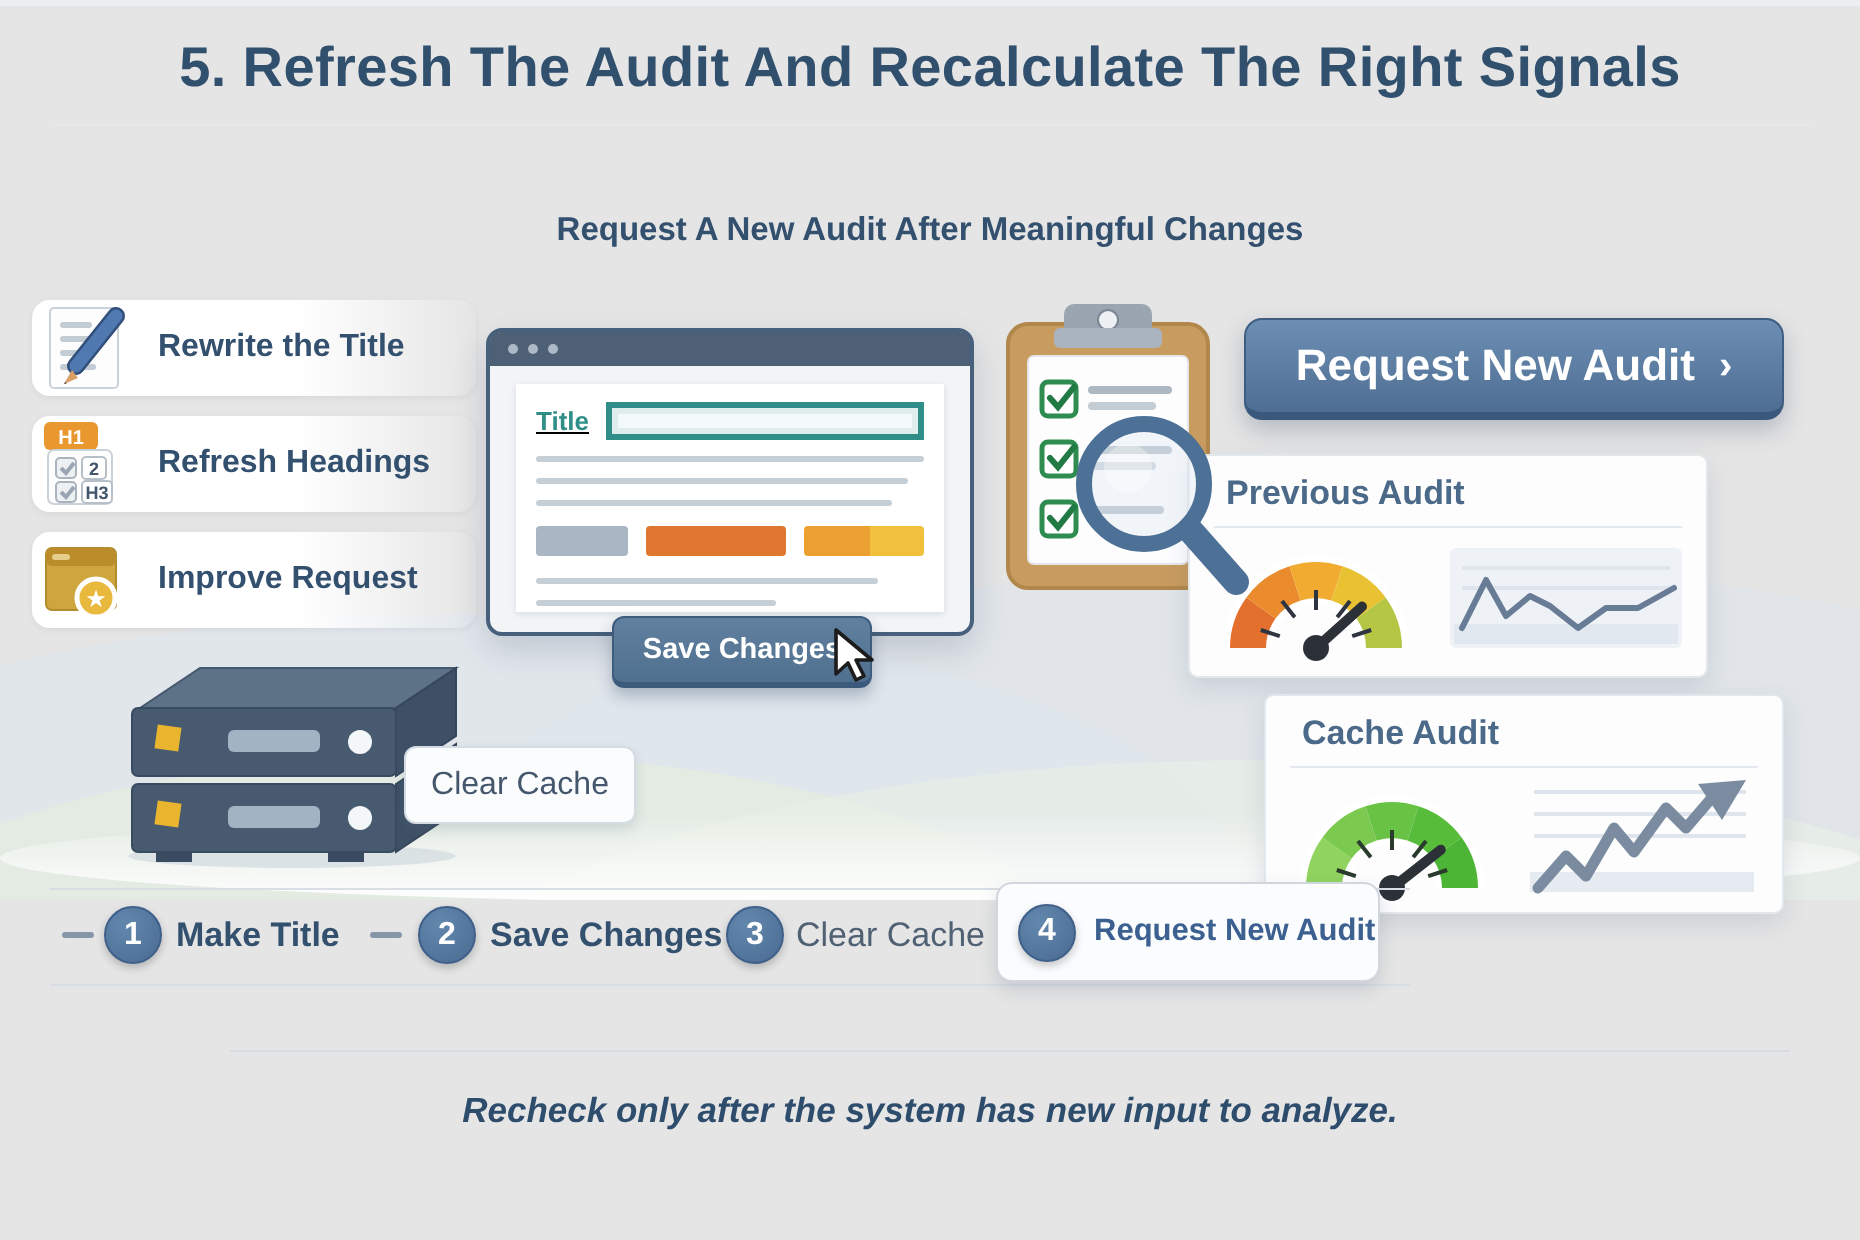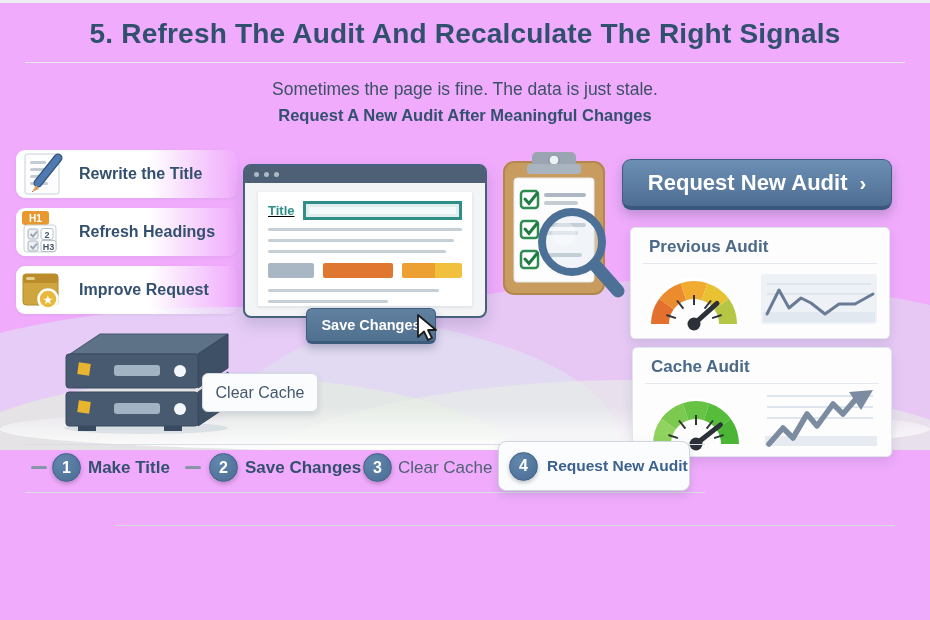--- a/index.html
+++ b/index.html
@@ -1,18 +1,18 @@
 <!DOCTYPE html>
 <html><head>
 <meta charset="utf-8">
 <style>
   html,body{margin:0;padding:0;background:#ffffff;}
   #canvas{
     position:relative;width:930px;height:620px;overflow:hidden;
-    background:#f0abfc;font-family:"Liberation Sans",sans-serif;
+    background:#e5e5e5;font-family:"Liberation Sans",sans-serif;
   }
   .abs{position:absolute;}
   .top-edge{top:0;left:0;width:930px;height:3px;background:#eceef1;}
 
   
   .title{top:18px;left:0;right:0;text-align:center;font-size:28px;font-weight:bold;
          color:#31506e;letter-spacing:.2px;z-index:3;}
   .title-divider{top:62px;left:25px;right:25px;height:1px;background:#e6e9ec;z-index:3;}
   .subtitle1{top:79px;left:0;right:0;text-align:center;font-size:17.5px;color:#3d5065;z-index:3;}
   .subtitle2{top:106px;left:0;right:0;text-align:center;font-size:16.5px;font-weight:bold;color:#33506f;z-index:3;}
@@ -61,21 +61,21 @@
   
   .cta{left:622px;top:159px;width:268px;height:46px;border-radius:9px;
        background:linear-gradient(#6d8fb4,#4e6d93);border:1px solid #3e5d80;border-bottom:4px solid #3a587b;
        color:#ffffff;font-size:22px;font-weight:bold;display:flex;align-items:center;justify-content:center;gap:12px;
        box-shadow:0 5px 12px rgba(50,70,100,.28);z-index:2;}
   .cta .chev{font-size:20px;margin-top:1px;}
 
   
   .audit-card{width:258px;background:#fdfdfe;border:1px solid #e2e7ec;border-radius:5px;
               box-shadow:0 5px 12px rgba(80,100,130,.16);z-index:2;}
-  .prev-card{left:630px;top:227px;height:110px;}
+  .prev-card{left:594px;top:227px;height:110px;}
   .fresh-card{left:632px;top:347px;height:108px;}
   .audit-title{position:absolute;left:18px;top:9px;font-size:17px;font-weight:bold;color:#4b6988;}
   .audit-divider{position:absolute;top:35px;left:12px;right:12px;height:1px;background:#e3e8ee;}
 
   
   .servers{left:56px;top:320px;z-index:2;}
   .clear-cache{left:202px;top:373px;width:114px;height:37px;background:#fbfcfd;border:1px solid #d4dbe2;
                border-radius:6px;box-shadow:0 3px 6px rgba(90,110,130,.18);display:flex;align-items:center;
                justify-content:center;font-size:16px;color:#44576d;z-index:3;}
 
@@ -110,21 +110,20 @@
   <div class="abs hills">
     <div class="hill-a"></div>
       <div class="hill-c"></div>
     <div class="hill-b"></div>
       <div class="hill-d"></div>
     <div class="hill-fade"></div>
   </div>
 
   <div class="abs title">5. Refresh The Audit And Recalculate The Right Signals</div>
   <div class="abs title-divider"></div>
-  <div class="abs subtitle1">Sometimes the page is fine. The data is just stale.</div>
   <div class="abs subtitle2">Request A New Audit After Meaningful Changes</div>
 
   <div class="abs edit-item" style="top:150px;">
     <svg width="46" height="46" viewBox="0 0 46 46">
       <rect x="5" y="3" width="34" height="40" rx="2" fill="#fdfdfe" stroke="#c9d1d9"></rect>
       <rect x="10" y="10" width="16" height="3" rx="1.5" fill="#c3cbd3"></rect>
       <rect x="10" y="17" width="20" height="3" rx="1.5" fill="#c3cbd3"></rect>
       <rect x="10" y="24" width="14" height="3" rx="1.5" fill="#c3cbd3"></rect>
       <rect x="10" y="31" width="18" height="3" rx="1.5" fill="#c3cbd3"></rect>
       <line x1="38" y1="7" x2="18" y2="32" stroke="#30507a" stroke-width="9" stroke-linecap="round"></line>
@@ -313,14 +312,15 @@
   <div class="abs step-circle" style="left:209px;top:453px;">2</div>
   <div class="abs step-label step-strong" style="left:245px;top:458px;">Save Changes</div>
   <div class="abs step-circle" style="left:363px;top:453px;">3</div>
   <div class="abs step-label step-soft" style="left:398px;top:458px;">Clear Cache</div>
   <div class="abs step4-card">
     <div class="step-circle">4</div>
     <div class="step-label">Request New Audit</div>
   </div>
 
   <div class="abs footer-divider"></div>
+  <div class="abs footer-note">Recheck only after the system has new input to analyze.</div>
 
 </div>
 
 </body></html>

